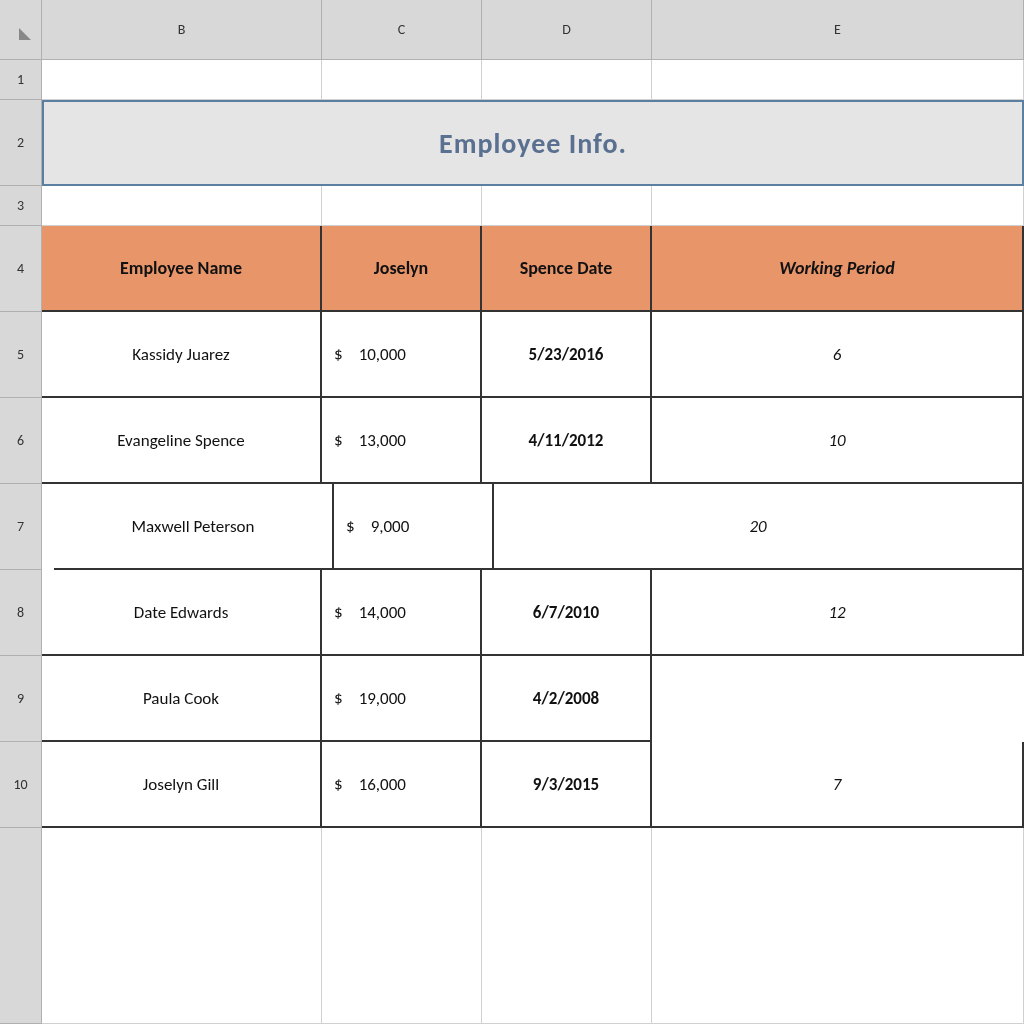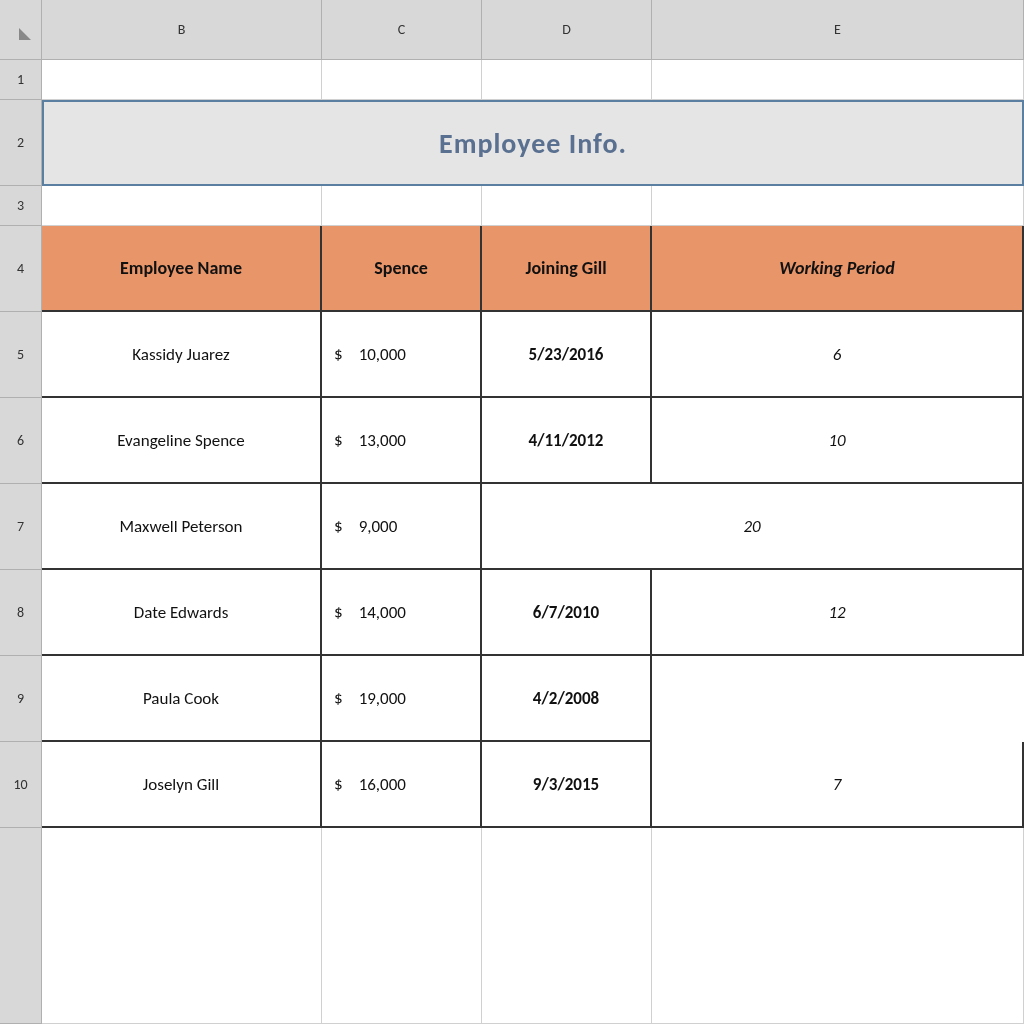--- a/index.html
+++ b/index.html
@@ -110,21 +110,21 @@
       flex-direction: row;
     }
 
     
     .row-1 { height: 40px; }
     .row-2 { height: 86px; }
     .row-3 { height: 40px; }
     .row-4 { height: 86px; }
     .row-5 { height: 86px; }
     .row-6 { height: 86px; }
-    .row-7 { height: 86px; }
+    .row-7 { height: 86px; margin-left: 12px; }
     .row-8 { height: 86px; }
     .row-9 { height: 86px; }
     .row-10 { height: 86px; }
     .row-rest { flex: 1; }
 
     
     .cell {
       display: flex;
       align-items: center;
       border-right: 1px solid #d0d0d0;
@@ -291,24 +291,24 @@
         <div class="cell cell-c cell-empty"></div>
         <div class="cell cell-d cell-empty"></div>
         <div class="cell cell-e cell-empty"></div>
       </div>
 
       <div class="sheet-row row-4 table-row header-row">
         <div class="table-cell tc-name">
           <span>Employee Name</span>
         </div>
         <div class="table-cell tc-salary">
-          <span>Spence</span>
-        </div>
-        <div class="table-cell tc-date">
-          <span>Joining Gill</span>
+          <span>Joselyn</span>
+        </div>
+        <div class="table-cell tc-date">
+          <span>Spence Date</span>
         </div>
         <div class="table-cell tc-period">
           <span>Working Period</span>
         </div>
       </div>
 
       <div class="sheet-row row-5 table-row">
         <div class="table-cell tc-name">
           <span>Kassidy Juarez</span>
         </div>

